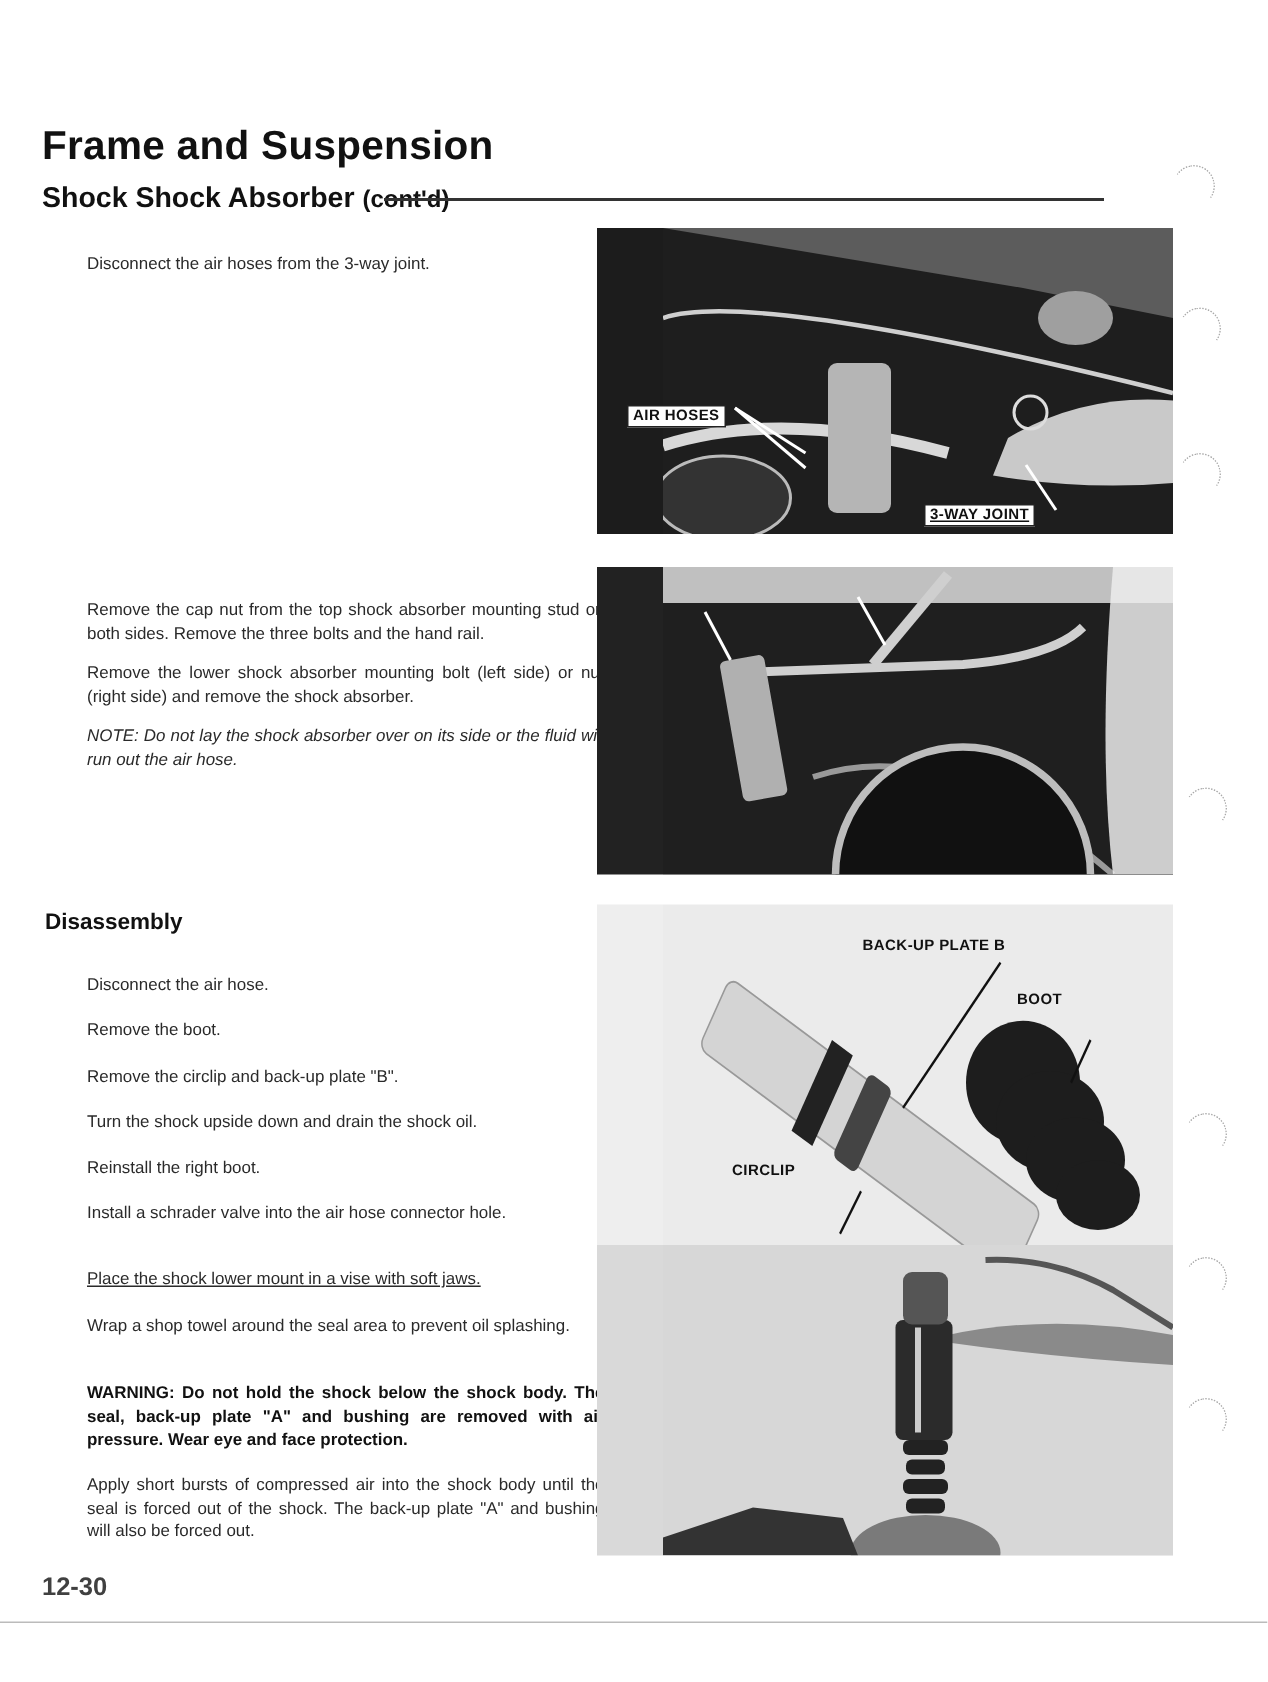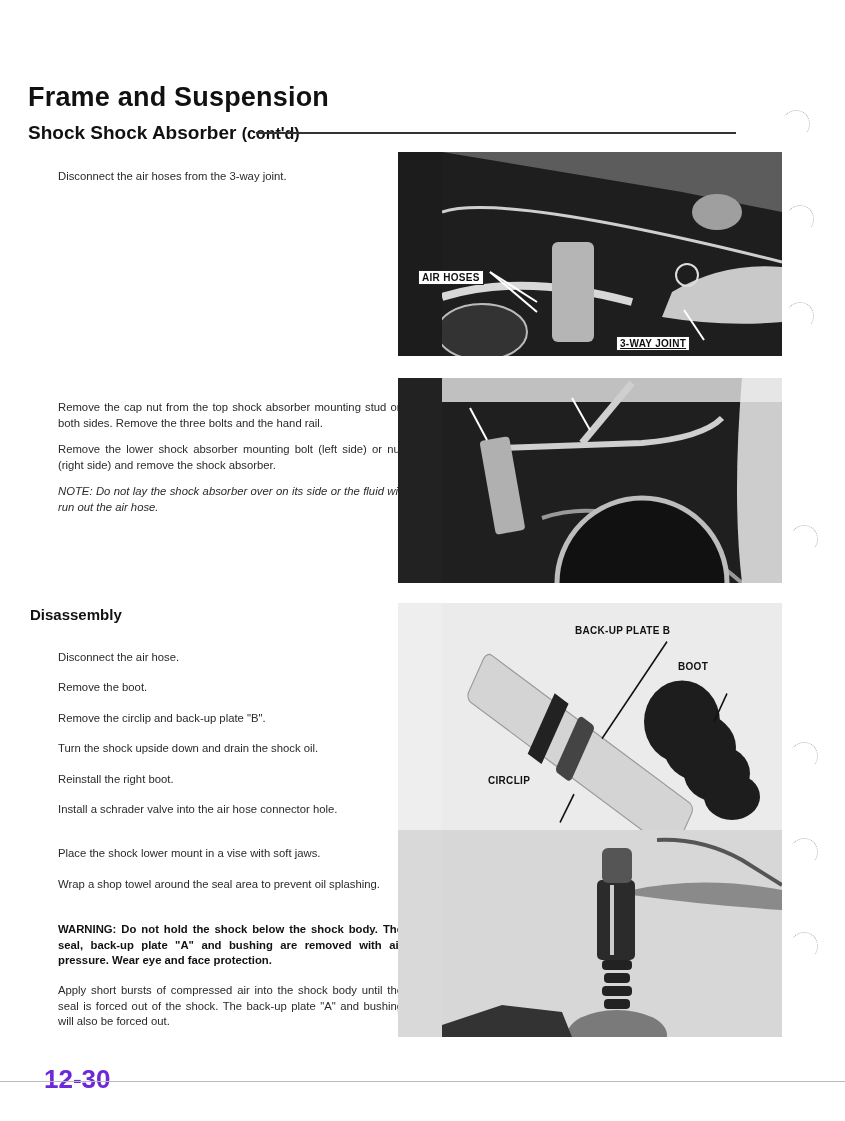--- a/index.html
+++ b/index.html
@@ -10,21 +10,21 @@
     .section-title { left: 28px; top: 122px; font-size: 19px; font-weight: bold; color: #111; margin: 0; white-space: nowrap; }
     .section-title .contd { font-size: 16px; font-weight: bold; margin-top: 21px; }
     .section-rule { left: 256px; top: 132px; width: 480px; height: 2px; background: #333; }
     .para { position: absolute; left: 44px; width: 345px; font-size: 11.3px; line-height: 15.5px; color: #2a2a2a; margin: 14px; text-align: justify; }
     .para.bold { font-weight: bold; color: #111; }
     .subhead { position: absolute; left: 30px; top: 606px; font-size: 15px; font-weight: bold; color: #111; margin: 0; }
     .photo { position: absolute; left: 398px; width: 340px; overflow: hidden; padding-left: 44px; }
     .photo svg { display: block; width: 100%; height: 100%; }
     .label { position: absolute; font-size: 10px; font-weight: bold; color: #111; letter-spacing: 0.3px; white-space: nowrap; }
     .label.boxed { background: #fff; padding: 1px 3px; border: 1px solid #222; }
-    .page-number { left: 28px; top: 1048px; font-size: 26px; font-weight: bold; color: #6d28d9; margin: 16px; }
+    .page-number { left: 28px; top: 1048px; font-size: 17px; font-weight: bold; color: #404040; margin: 0; }
     .footer-rule { left: 0px; top: 1081px; width: 845px; height: 1px; background: #bbb; }
     .binder-mark { position: absolute; width: 26px; height: 26px; border: 1px dotted #aaa; border-radius: 50%; border-left-color: transparent; border-bottom-color: transparent; transform: rotate(-10deg); }
   </style>
 </head>
 <body>
 
 <h1 class="abs chapter-title">Frame and Suspension</h1>
 <h2 class="abs section-title">
   <span>Shock Shock Absorber</span>
   <span class="contd">(cont'd)</span>
@@ -45,21 +45,21 @@
 <p class="para" style="top:470px;font-style:italic;">NOTE:  Do not lay the shock absorber over on its side or the fluid will run out the air hose.</p>
 
 <h3 class="subhead">Disassembly</h3>
 <p class="para" style="top:636px;">Disconnect the air hose.</p>
 <p class="para" style="top:666px;">Remove the boot.</p>
 <p class="para" style="top:697px;">Remove the circlip and back-up plate "B".</p>
 <p class="para" style="top:727px;">Turn the shock upside down and drain the shock oil.</p>
 <p class="para" style="top:758px;">Reinstall the right boot.</p>
 <p class="para" style="top:788px;">Install a schrader valve into the air hose connector hole.</p>
 
-<p class="para" style="top:832px;">Place the shock lower mount in a vise with soft jaws.</p>
+<p class="para" style="top:832px;text-decoration:underline;">Place the shock lower mount in a vise with soft jaws.</p>
 <p class="para" style="top:863px;">Wrap a shop towel around the seal area to prevent oil splashing.</p>
 <p class="para bold" style="top:908px;">WARNING:  Do not hold the shock below the shock body. The seal, back-up plate "A" and bushing are removed with air pressure. Wear eye and face protection.</p>
 <p class="para" style="top:969px;">Apply short bursts of compressed air into the shock body until the seal is forced out of the shock. The back-up plate "A" and bushing will also be forced out.</p>
 
 <div class="photo" style="top:152px; height:204px; background:#1c1c1c;">
   <svg viewBox="0 0 340 204" preserveAspectRatio="none">
     <rect width="340" height="204" fill="#1e1e1e"></rect>
     <polygon points="0,0 340,0 340,60 240,40 0,0" fill="#9a9a9a" opacity="0.5"></polygon>
     <path d="M0,60 Q60,40 340,110" stroke="#cfcfcf" stroke-width="3" fill="none"></path>
     <path d="M0,145 Q80,120 190,150" stroke="#d8d8d8" stroke-width="8" fill="none"></path>

